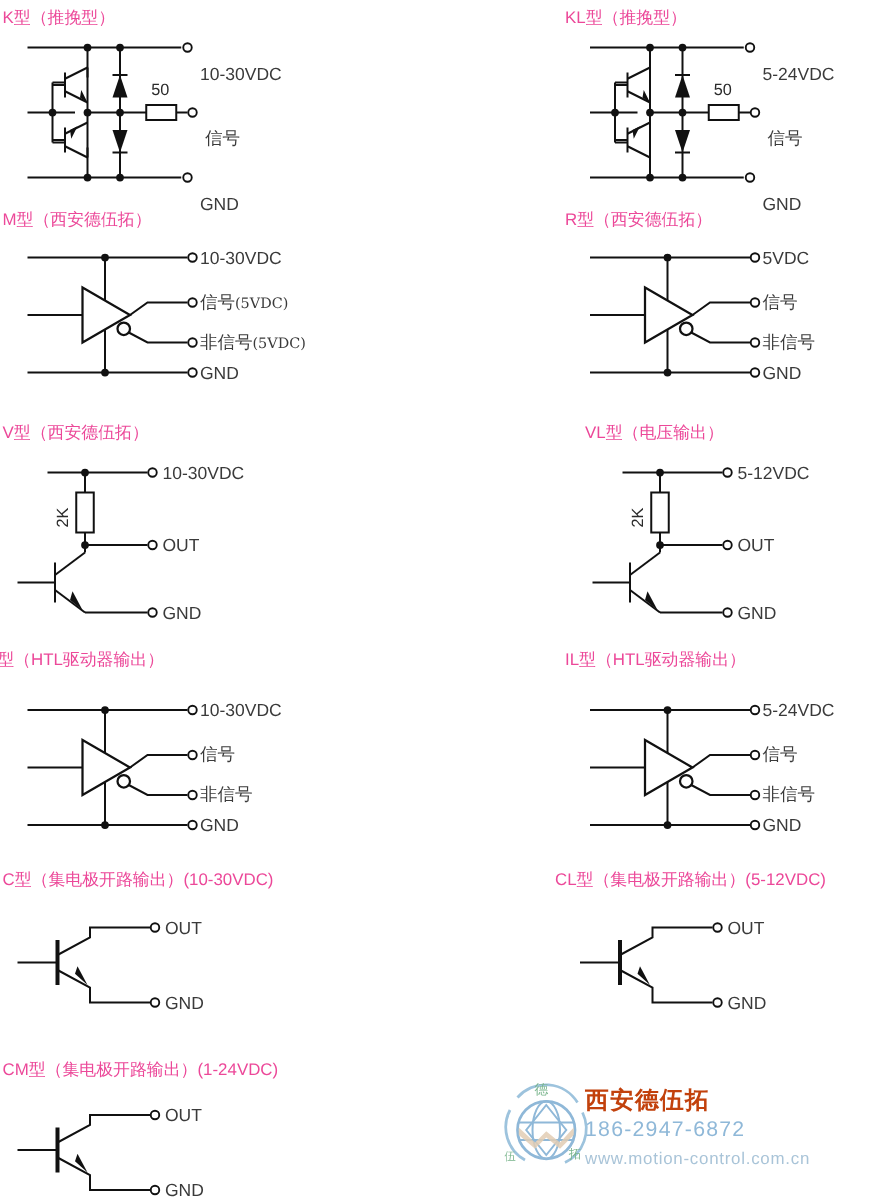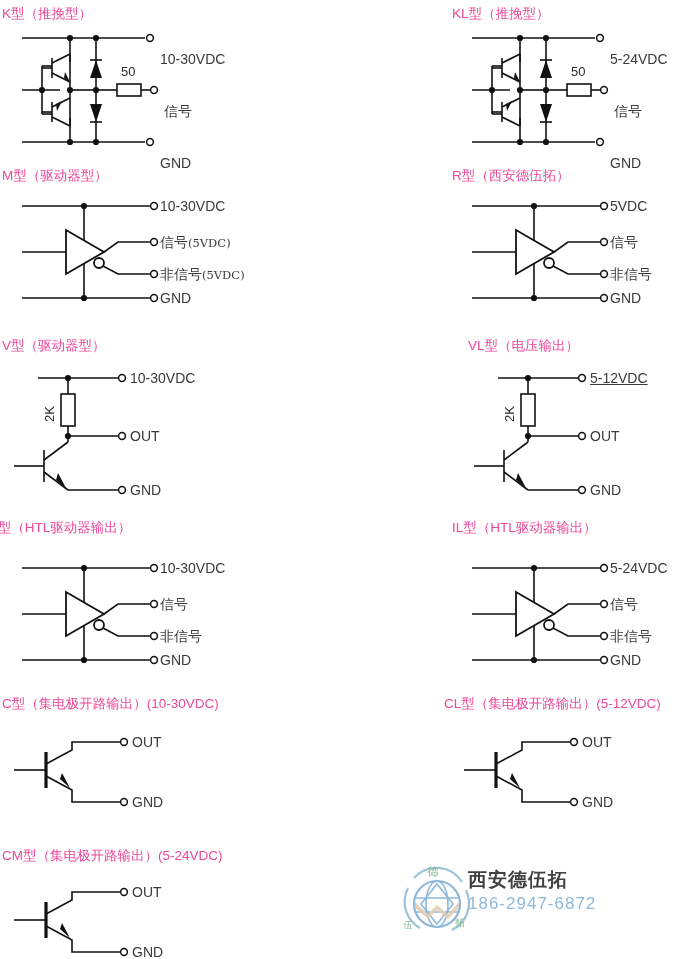--- a/index.html
+++ b/index.html
@@ -58,21 +58,21 @@
     font-size: 13px;
     fill: #2b2b2b;
   }
 
   
   .wm { position: absolute; }
   .wm-name {
     font-family: "DejaVu Sans", sans-serif;
     font-size: 19px;
     font-weight: bold;
-    color: #404040;
+    color: #c2410c;
     letter-spacing: 1px;
     white-space: nowrap;
   }
   .wm-phone {
     font-family: "Liberation Sans", sans-serif;
     font-size: 17px;
     color: #8fb8d8;
     letter-spacing: 1px;
     white-space: nowrap;
   }
@@ -190,21 +190,21 @@
       <circle class="dot" cx="96" cy="120" r="3.1"></circle>
       <circle class="term" cx="150" cy="16" r="3.4"></circle>
       <circle class="term" cx="154" cy="68" r="3.4"></circle>
       <circle class="term" cx="150" cy="120" r="3.4"></circle>
     </svg>
     <span class="pinlabel en" style="left:160px; top:30px;">5-24VDC</span>
     <span class="pinlabel cn" style="left:164px; top:82px;">信号</span>
     <span class="pinlabel en" style="left:160px; top:134px;">GND</span>
   </div>
 
-  <div class="blk title" style="left:2px; top:168px;">M型（驱动器型）</div>
+  <div class="blk title" style="left:2px; top:168px;">M型（西安德伍拓）</div>
 
   <div class="blk" style="left:0px; top:190px;">
     <svg width="250" height="122" viewBox="0 0 250 122">
 
       <path class="wire" d="M22,16 H150"></path>
       <path class="wire" d="M22,108 H150"></path>
 
       <path class="wire" d="M84,16 V108"></path>
 
       <path class="wire" d="M22,62 H66"></path>
@@ -248,21 +248,21 @@
       <circle class="term" cx="154" cy="52" r="3.4"></circle>
       <circle class="term" cx="154" cy="84" r="3.4"></circle>
       <circle class="term" cx="154" cy="108" r="3.4"></circle>
     </svg>
     <span class="pinlabel en" style="left:160px; top:9px;">5VDC</span>
     <span class="pinlabel cn" style="left:160px; top:45px;">信号</span>
     <span class="pinlabel cn" style="left:160px; top:77px;">非信号</span>
     <span class="pinlabel en" style="left:160px; top:101px;">GND</span>
   </div>
 
-  <div class="blk title" style="left:2px; top:338px;">V型（驱动器型）</div>
+  <div class="blk title" style="left:2px; top:338px;">V型（西安德伍拓）</div>
 
   <div class="blk" style="left:0px; top:362px;">
     <svg width="250" height="130" viewBox="0 0 250 130">
 
       <path class="wire" d="M38,16 H118"></path>
 
       <path class="wire" d="M68,16 V32"></path>
       <rect class="rescmp" x="61" y="32" width="14" height="32"></rect>
       <path class="wire" d="M68,64 V74"></path>
 
@@ -306,21 +306,21 @@
       <polygon class="fillblk" points="56,118 66,126 58,111"></polygon>
       <path class="wire" d="M68,74 V80"></path>
       <path class="wire" d="M68,128 H118"></path>
       <text class="rlabel" x="54" y="52" transform="rotate(-90 54 52)" text-anchor="middle">2K</text>
       <circle class="dot" cx="68" cy="16" r="3.1"></circle>
       <circle class="dot" cx="68" cy="74" r="3.1"></circle>
       <circle class="term" cx="122" cy="16" r="3.4"></circle>
       <circle class="term" cx="122" cy="74" r="3.4"></circle>
       <circle class="term" cx="122" cy="128" r="3.4"></circle>
     </svg>
-    <span class="pinlabel en" style="left:130px; top:9px;text-decoration:underline;">5-12VDC</span>
+    <span class="pinlabel en" style="left:130px; top:9px;">5-12VDC</span>
     <span class="pinlabel en" style="left:130px; top:67px;">OUT</span>
     <span class="pinlabel en" style="left:130px; top:121px;">GND</span>
   </div>
 
   <div class="blk title" style="left:-6px; top:520px;">I型（HTL驱动器输出）</div>
 
   <div class="blk" style="left:0px; top:552px;">
     <svg width="250" height="122" viewBox="0 0 250 122">
       <path class="wire" d="M22,16 H150"></path>
       <path class="wire" d="M22,108 H150"></path>
@@ -398,21 +398,21 @@
       <path class="wire" d="M46,38 L72,24 V16 H120"></path>
       <path class="wire" d="M46,50 L72,64 V76 H120"></path>
       <polygon class="fillblk" points="60,53 70,62 62,47"></polygon>
       <circle class="term" cx="124" cy="16" r="3.4"></circle>
       <circle class="term" cx="124" cy="76" r="3.4"></circle>
     </svg>
     <span class="pinlabel en" style="left:132px; top:9px;">OUT</span>
     <span class="pinlabel en" style="left:132px; top:69px;">GND</span>
   </div>
 
-  <div class="blk title" style="left:2px; top:848px;">CM型（集电极开路输出）(5-24VDC)</div>
+  <div class="blk title" style="left:2px; top:848px;">CM型（集电极开路输出）(1-24VDC)</div>
 
   <div class="blk" style="left:0px; top:876px;">
     <svg width="250" height="100" viewBox="0 0 250 100">
       <path class="wire" d="M14,44 H46"></path>
       <path class="wire" style="stroke-width:3.2" d="M46,26 V62"></path>
       <path class="wire" d="M46,38 L72,24 V16 H120"></path>
       <path class="wire" d="M46,50 L72,64 V76 H120"></path>
       <polygon class="fillblk" points="60,53 70,62 62,47"></polygon>
       <circle class="term" cx="124" cy="16" r="3.4"></circle>
       <circle class="term" cx="124" cy="76" r="3.4"></circle>
@@ -438,15 +438,16 @@
       <path d="M35,20 L51,40 L35,60 L19,40 Z" fill="none" stroke="#8fb8d8" stroke-width="1.6"></path>
 
       <path d="M13,38 L26,50 L35,41 L46,50 L57,38 L57,44 L46,55 L35,46 L26,55 L13,44 Z" fill="#e2cdb4" opacity="0.85"></path>
 
       <text x="31" y="11" font-family="DejaVu Sans, sans-serif" font-size="11" fill="#79b58c" text-anchor="middle">德</text>
       <text x="6" y="64" font-family="DejaVu Sans, sans-serif" font-size="9" fill="#79b58c" text-anchor="middle">伍</text>
       <text x="58" y="62" font-family="DejaVu Sans, sans-serif" font-size="10" fill="#79b58c" text-anchor="middle">拓</text>
     </svg>
     <div class="wm-name" style="position:absolute; left:66px; top:5px;">西安德伍拓</div>
     <div class="wm-phone" style="position:absolute; left:66px; top:32px;">186-2947-6872</div>
+    <div class="wm-url" style="position:absolute; left:66px; top:57px;">www.motion-control.com.cn</div>
   </div>
 
 </div>
 
 </body></html>

